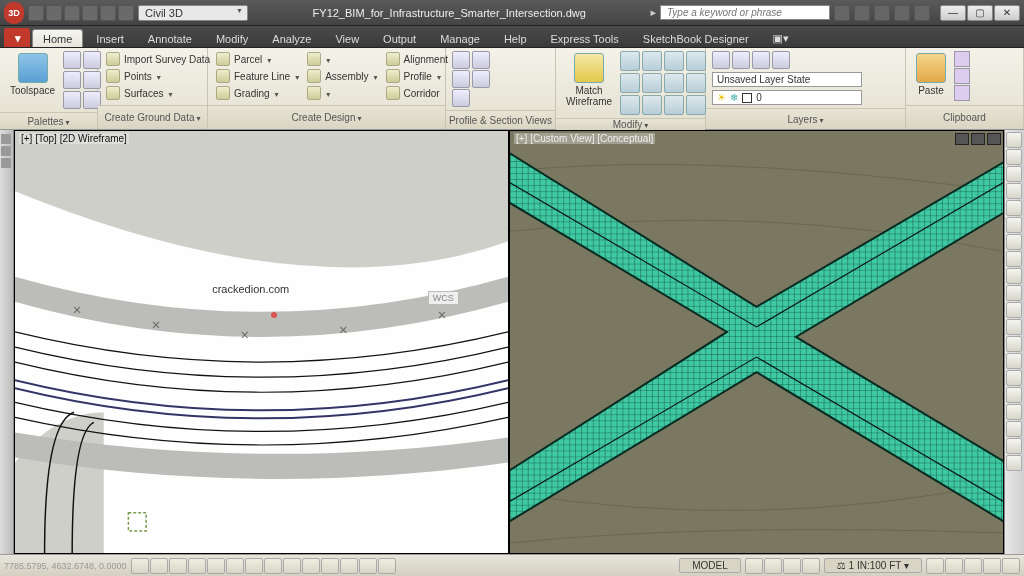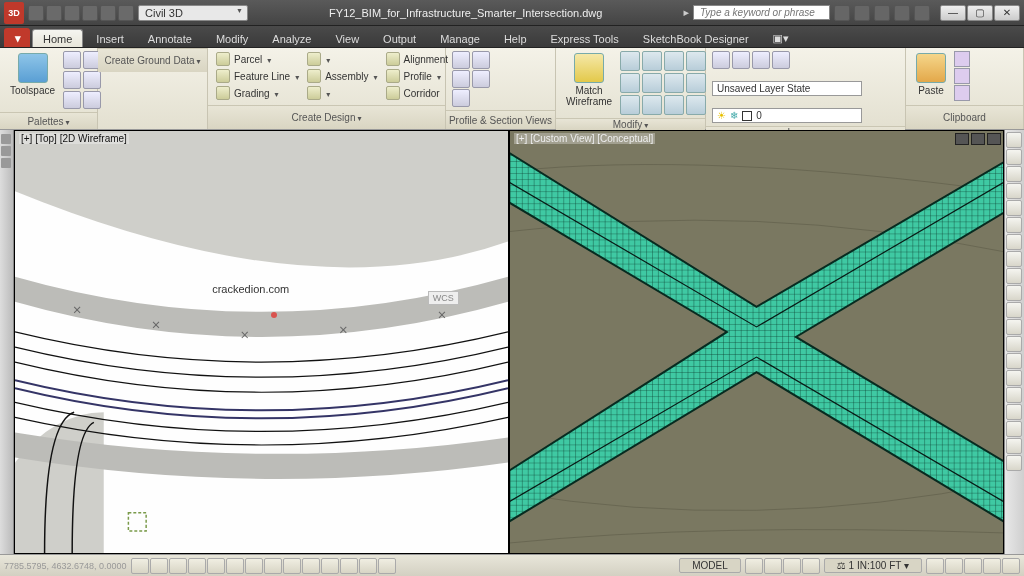--- a/index.html
+++ b/index.html
@@ -1,26 +1,26 @@
 <!DOCTYPE html>
 <html><head>
 <meta charset="utf-8">
 <style>
   * { box-sizing: border-box; margin: 0; padding: 0; font-family: "Segoe UI", Tahoma, sans-serif; }
   body { width: 1024px; height: 576px; background: #3a3a3a; overflow: hidden; font-size: 11px; }
 
   
   .titlebar { height: 26px; background: linear-gradient(#5a5a5a,#444); display: flex; align-items: center; gap: 4px; padding: 0 4px; color: #ddd; border-bottom: 1px solid #222; }
-  .titlebar .app-badge { width: 20px; height: 22px; background: #c0392b; border-radius: 2px; color: #fff; font-size: 9px; display:flex;align-items:center;justify-content:center;font-weight:bold; }
+  .titlebar .app-badge { width: 20px; height: 22px; background: #c0392b; border-radius: 9px; color: #fff; font-size: 9px; display:flex;align-items:center;justify-content:center;font-weight:bold; }
   .titlebar .qat { display:flex; gap:2px; }
   .titlebar .qat span { width: 16px; height: 16px; background: #6a6a6a; border:1px solid #555; border-radius:2px; }
   .titlebar .ws { background:#e8e8e8; color:#333; border:1px solid #888; border-radius:2px; padding:1px 12px 1px 6px; font-size:11px; min-width:110px; position:relative; }
   .titlebar .ws::after{content:"▼"; position:absolute; right:4px; font-size:7px; color:#555;}
   .titlebar .doc { flex:1; text-align:center; font-size:11px; color:#eee; }
-  .titlebar .search { background:#fff; border:1px solid #888; padding:1px 6px; width:137px; color:#888; font-size:10px; font-style:italic;}
+  .titlebar .search { background:#fff; border:1px solid #888; padding:1px 6px; width:170px; color:#888; font-size:10px; font-style:italic;}
   .titlebar .help-icons { display:flex; gap:4px; }
   .titlebar .help-icons span{ width:16px; height:16px; background:#666; border:1px solid #555; border-radius:2px; }
   .titlebar .win-ctl { display:flex; gap:1px; margin-left:6px;}
   .titlebar .win-ctl span{ width:26px; height:16px; background:linear-gradient(#eee,#ccc); border:1px solid #888; border-radius:2px; font-size:10px; display:flex;align-items:center;justify-content:center;color:#333;}
 
   
   .tabs { height: 22px; background: linear-gradient(#4a4a4a,#3a3a3a); display:flex; align-items:flex-end; padding:0 4px; gap:2px; border-bottom:1px solid #222;}
   .tab { padding:3px 10px 2px; color:#ddd; font-size:11px; border:1px solid transparent; border-bottom:none; cursor:pointer;}
   .tab.active { background:linear-gradient(#f5f5f0,#e8e6da); color:#333; border-color:#888; border-radius:3px 3px 0 0;}
   .tab.app { width:26px; background:#c0392b; color:#fff; border-radius:3px 3px 0 0; text-align:center; font-weight:bold;}
@@ -141,20 +141,38 @@
         <span></span>
           <span></span>
       </div>
     </div>
     <div class="panel-title">
         <span class="dd">Palettes</span>
       </div>
   </div>
 
   <div class="panel" style="width:110px;">
+    <div class="panel-body">
+      <div class="col">
+        <div class="row-item">
+            <span class="sic"></span>
+            <span>Import Survey Data</span>
+          </div>
+        <div class="row-item">
+            <span class="sic"></span>
+            <span>Points</span>
+            <span class="dd"></span>
+          </div>
+        <div class="row-item">
+            <span class="sic"></span>
+            <span>Surfaces</span>
+            <span class="dd"></span>
+          </div>
+      </div>
+    </div>
     <div class="panel-title">
         <span class="dd">Create Ground Data</span>
       </div>
   </div>
 
   <div class="panel" style="width:238px;">
     <div class="panel-body">
       <div class="col">
         <div class="row-item">
             <span class="sic"></span>
@@ -253,21 +271,21 @@
           <span></span>
       </div>
     </div>
     <div class="panel-title">
         <span class="dd">Modify</span>
       </div>
   </div>
 
   <div class="panel" style="width:200px;">
     <div class="panel-body">
-      <div class="col" style="gap:12px;">
+      <div class="col" style="gap:3px;">
         <div class="icon-row">
           <span></span>
             <span></span>
             <span></span>
             <span></span>
         </div>
         <div class="layer-combo">
             <span>Unsaved Layer State</span>
           </div>
         <div class="layer-combo">

